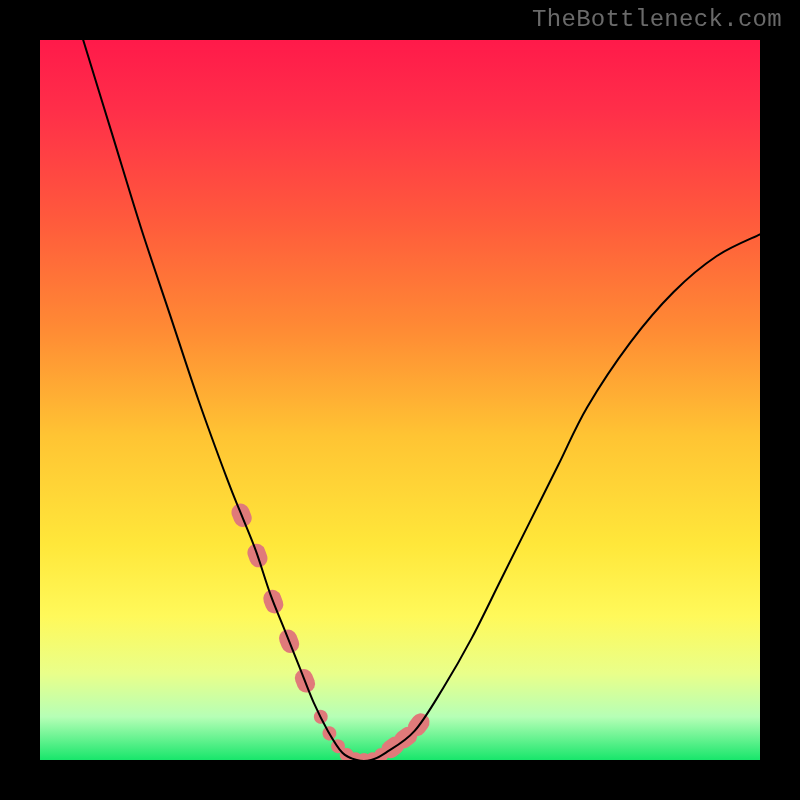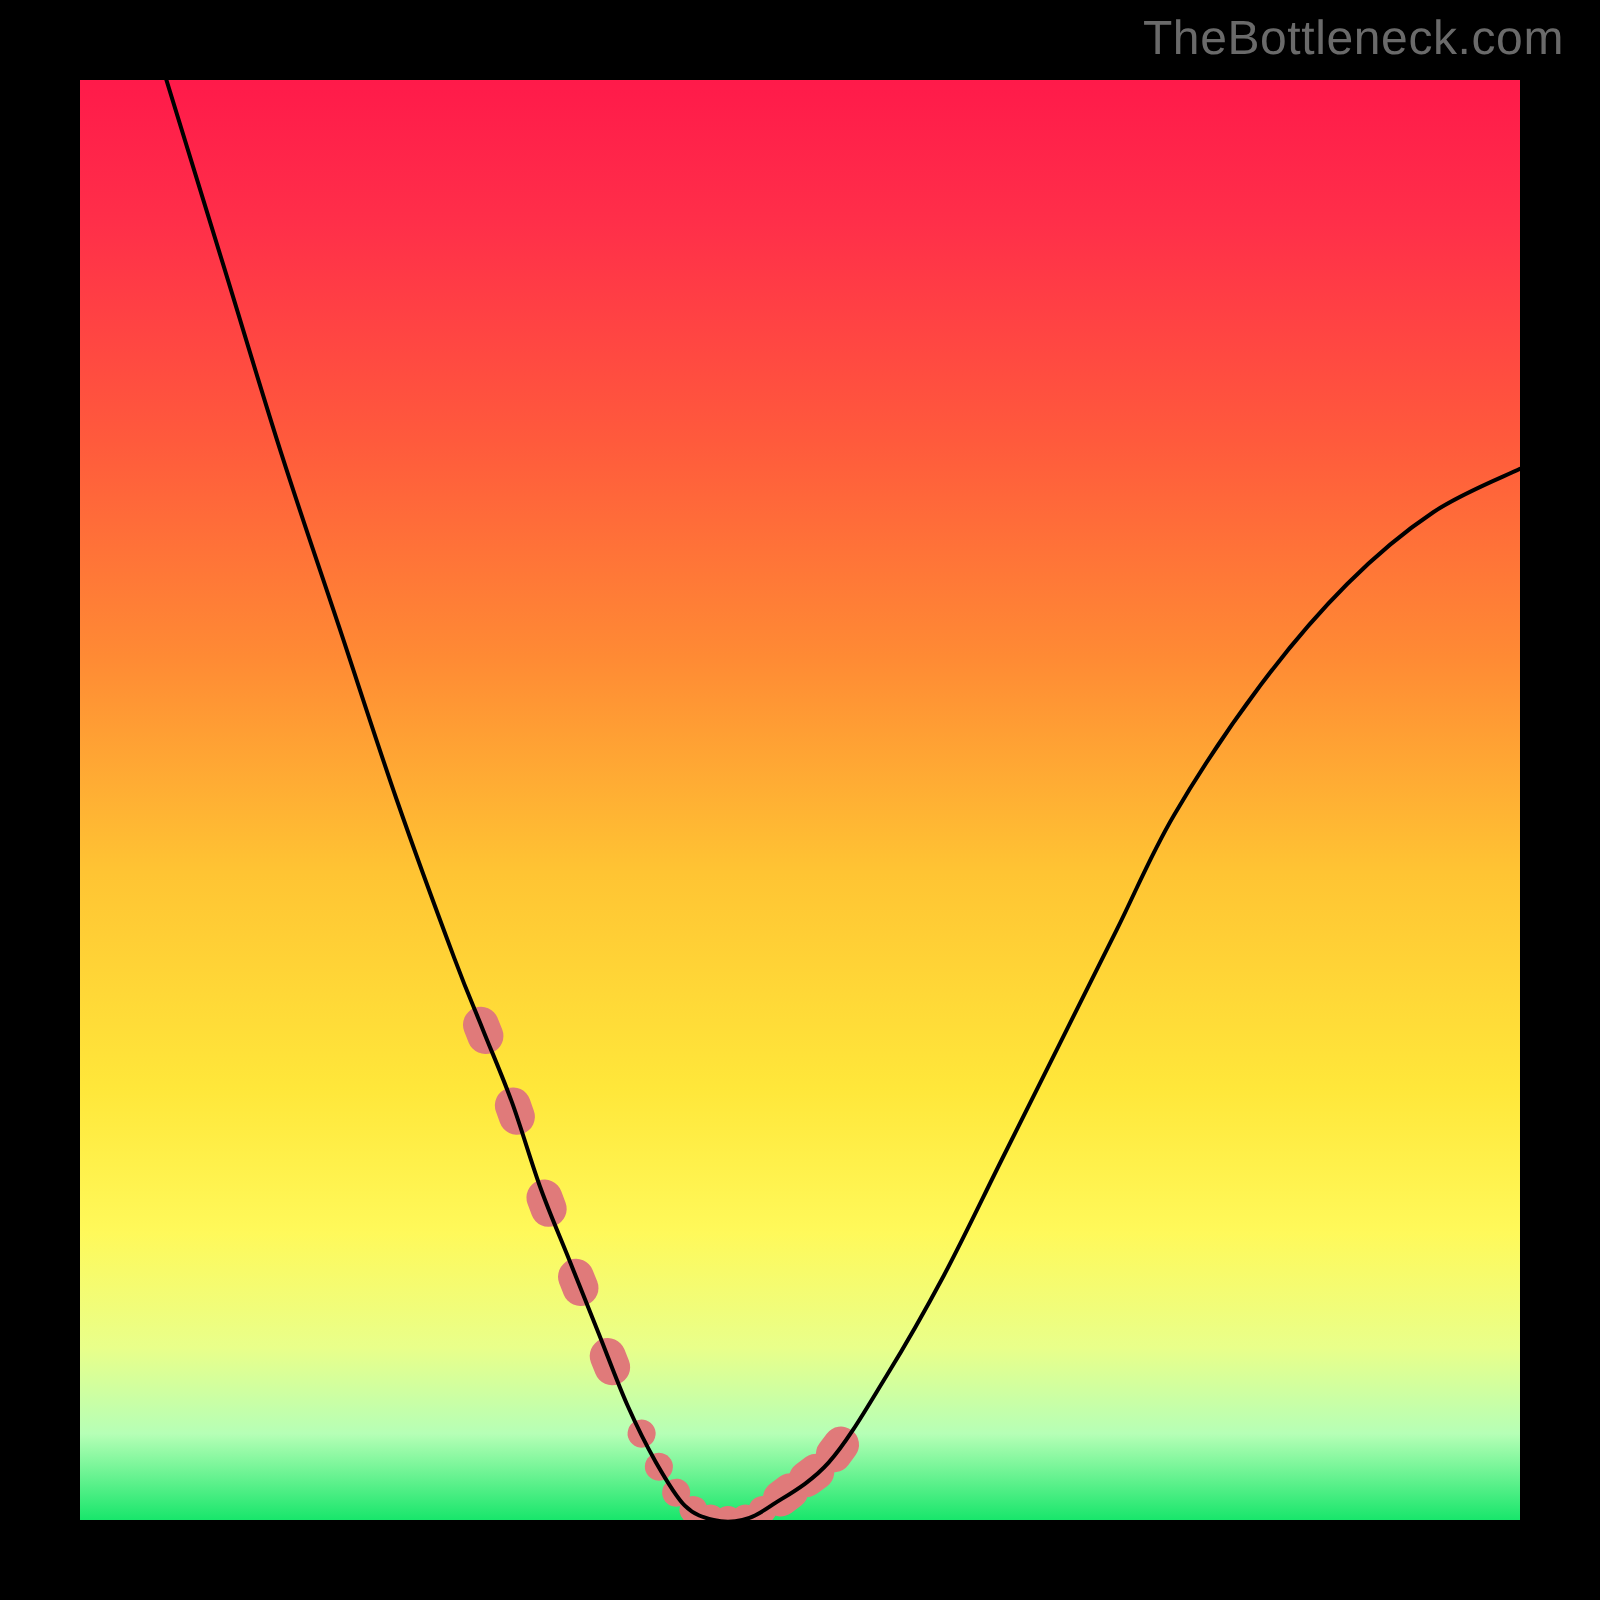--- a/index.html
+++ b/index.html
@@ -11,20 +11,21 @@
     overflow: hidden;
     font-family: Arial, Helvetica, sans-serif;
   }
   .frame {
     position: absolute;
     left: 0;
     top: 0;
     width: 800px;
     height: 730px;
     background: #000000;
+    font-family: Liberation Mono, monospace;
   }
   .plot-area {
     position: absolute;
     left: 40px;
     top: 40px;
     width: 720px;
     height: 720px;
     overflow: hidden;
   }
   .watermark {

